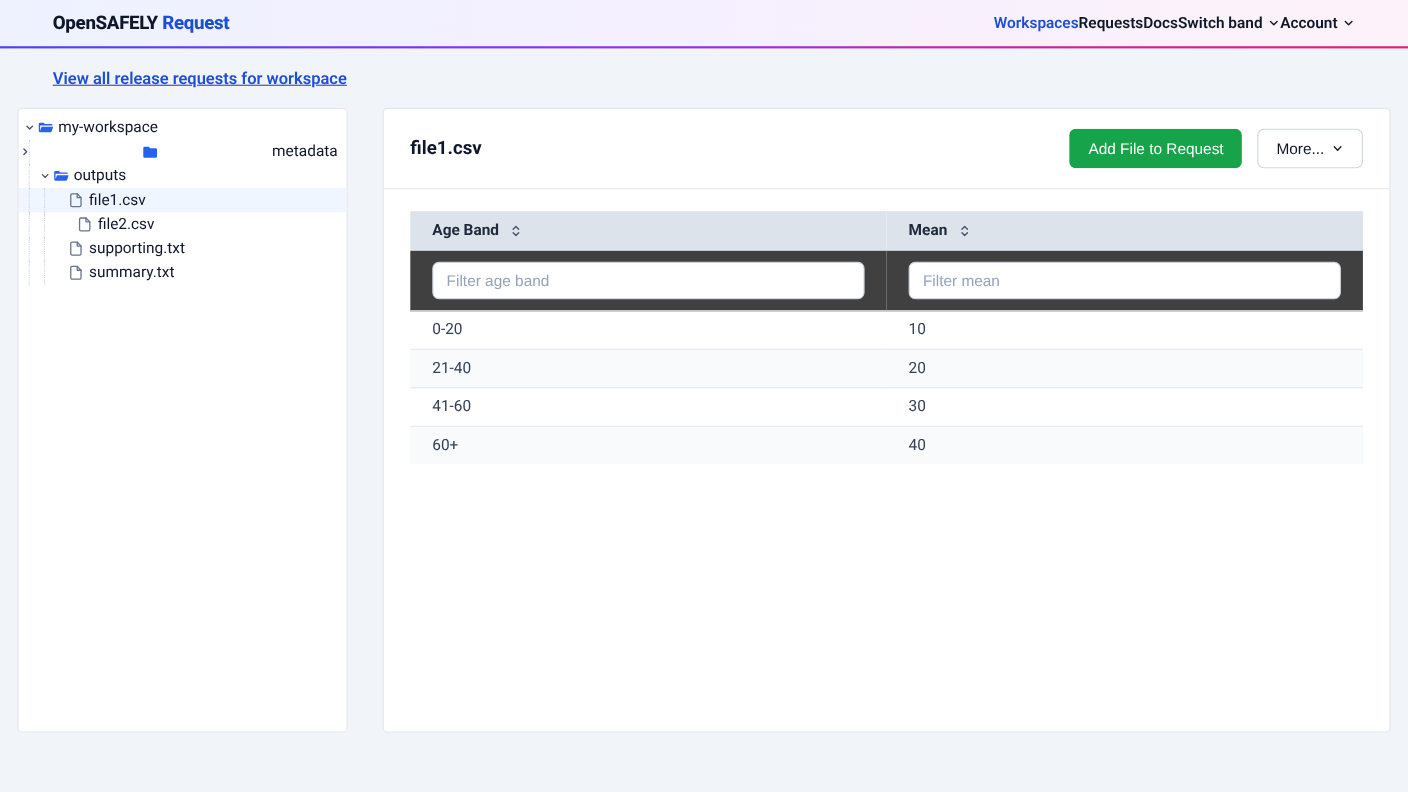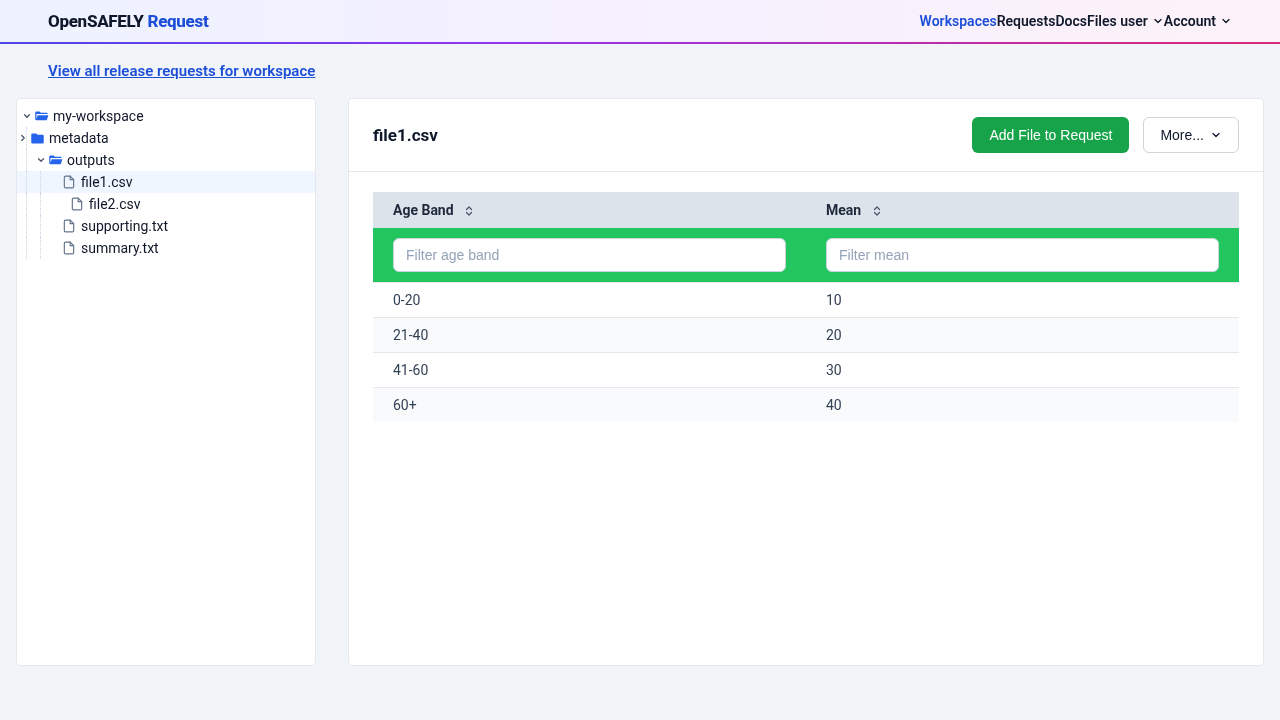--- a/index.html
+++ b/index.html
@@ -207,21 +207,21 @@
       color: #1e293b;
       padding: 10px 20px;
     }
     thead th .sort {
       display: inline-flex;
       vertical-align: middle;
       margin-left: 6px;
       color: #475569;
     }
     .filter-row td {
-      background: #22c55e;
+      background: #404040;
       padding: 10px 20px;
       border-bottom: 1px solid #e5e7eb;
     }
     .filter-row input {
       width: 100%;
       padding: 8px 12px;
       border: 1px solid #cbd5e1;
       border-radius: 6px;
       font-size: 14px;
       color: #0f172a;
@@ -253,21 +253,21 @@
     <a class="active">
         <span>Workspaces</span>
       </a>
     <a>
         <span>Requests</span>
       </a>
     <a>
         <span>Docs</span>
       </a>
     <a>
-      <span>Files user</span>
+      <span>Switch band</span>
       <span class="chev">
         <svg width="12" height="12" viewBox="0 0 24 24" fill="none" stroke="currentColor" stroke-width="2.5" stroke-linecap="round" stroke-linejoin="round">
             <polyline points="6 9 12 15 18 9"></polyline>
           </svg>
       </span>
     </a>
     <a>
       <span>Account</span>
       <span class="chev">
         <svg width="12" height="12" viewBox="0 0 24 24" fill="none" stroke="currentColor" stroke-width="2.5" stroke-linecap="round" stroke-linejoin="round">
@@ -294,21 +294,21 @@
             </svg>
         </span>
         <span class="tree-icon folder-icon">
           <svg width="15" height="15" viewBox="0 0 24 24" fill="currentColor">
               <path d="M20 18H4a2 2 0 0 1-2-2V6a2 2 0 0 1 2-2h5l2 2h9a2 2 0 0 1 2 2H4v8l2-6h17l-2.3 7A2 2 0 0 1 18.8 18z"></path>
             </svg>
         </span>
         <span>my-workspace</span>
       </div>
 
-      <div class="tree-row" style="">
+      <div class="tree-row" style="justify-content:space-between;">
         <span class="tree-guide" style="left:9px;"></span>
         <span class="tree-caret">
           <svg width="10" height="10" viewBox="0 0 24 24" fill="none" stroke="currentColor" stroke-width="3" stroke-linecap="round" stroke-linejoin="round">
               <polyline points="9 18 15 12 9 6"></polyline>
             </svg>
         </span>
         <span class="tree-icon folder-icon">
           <svg width="15" height="15" viewBox="0 0 24 24" fill="currentColor">
               <path d="M10 4H4a2 2 0 0 0-2 2v12a2 2 0 0 0 2 2h16a2 2 0 0 0 2-2V8a2 2 0 0 0-2-2h-8l-2-2z"></path>
             </svg>

